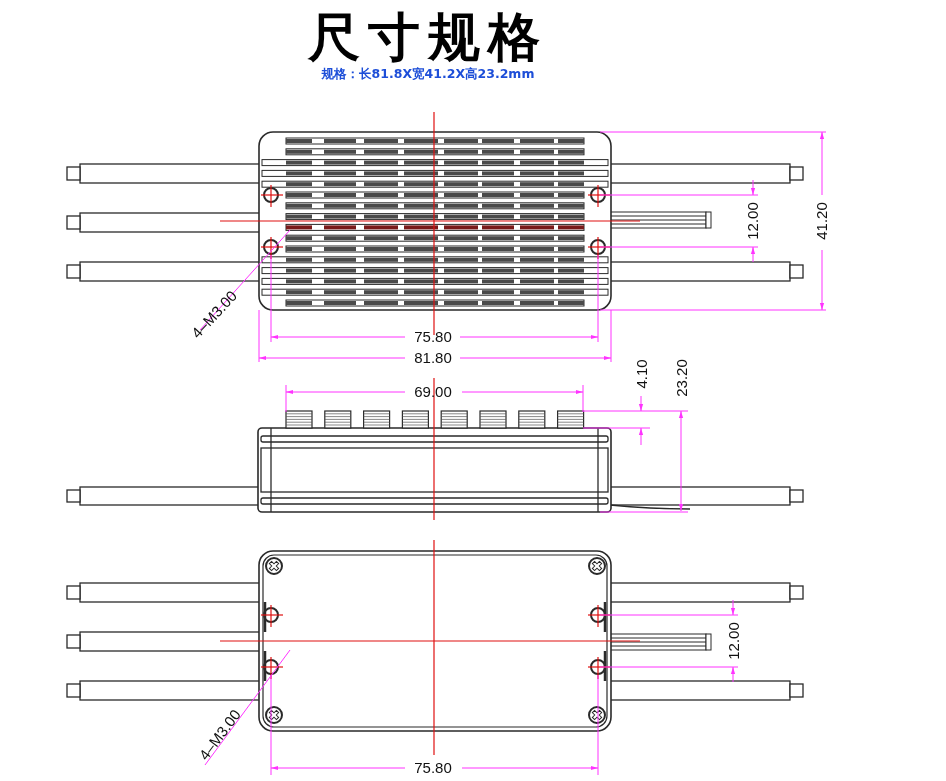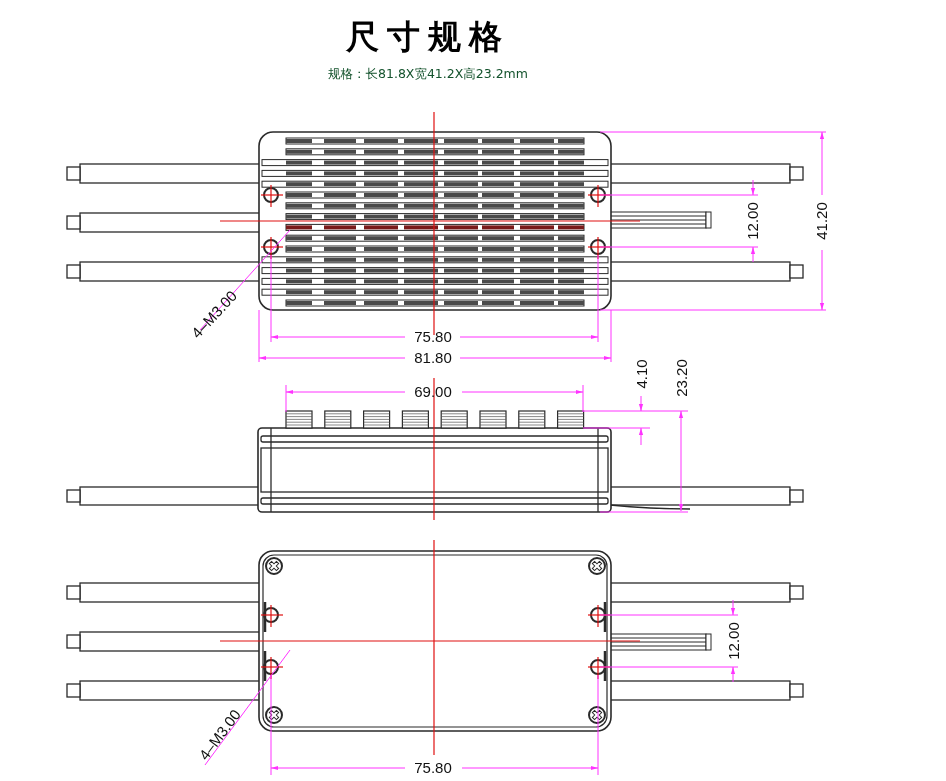--- a/index.html
+++ b/index.html
@@ -1,18 +1,18 @@
 <!DOCTYPE html>
 <html><head>
   <meta charset="utf-8">
   <style>
     html, body { margin: 0; padding: 0; background: #ffffff; }
     body { width: 946px; height: 781px; position: relative; overflow: hidden; font-family: "DejaVu Sans", sans-serif; }
-    .title { position: absolute; left: 0; width: 856px; top: 2px; text-align: center; font-size: 33px; font-weight: bold; letter-spacing: 8px; color: #000; line-height: 70px; font-family: "DejaVu Sans", sans-serif; }
-    .subtitle { position: absolute; left: 0; width: 856px; top: 66px; text-align: center; font-size: 12.5px; color: #14532d; font-family: "DejaVu Sans", sans-serif; }
+    .title { position: absolute; left: 0; width: 856px; top: 2px; text-align: center; font-size: 52px; font-weight: bold; letter-spacing: 8px; color: #000; line-height: 70px; font-family: "DejaVu Sans", sans-serif; }
+    .subtitle { position: absolute; left: 0; width: 856px; top: 66px; text-align: center; font-size: 12.5px; color: #1d4ed8; font-family: "DejaVu Sans", sans-serif; font-weight: bold; }
     svg#drawing { position: absolute; left: 0; top: 0; }
     .dimtext { font-family: "Liberation Sans", sans-serif; font-size: 15px; fill: #111; }
   </style>
 </head>
 <body>
 
 <div class="title">尺寸规格</div>
 <div class="subtitle">规格：长81.8X宽41.2X高23.2mm</div>
 
 <svg id="drawing" width="946" height="781" viewBox="0 0 946 781" xmlns="http://www.w3.org/2000/svg">

